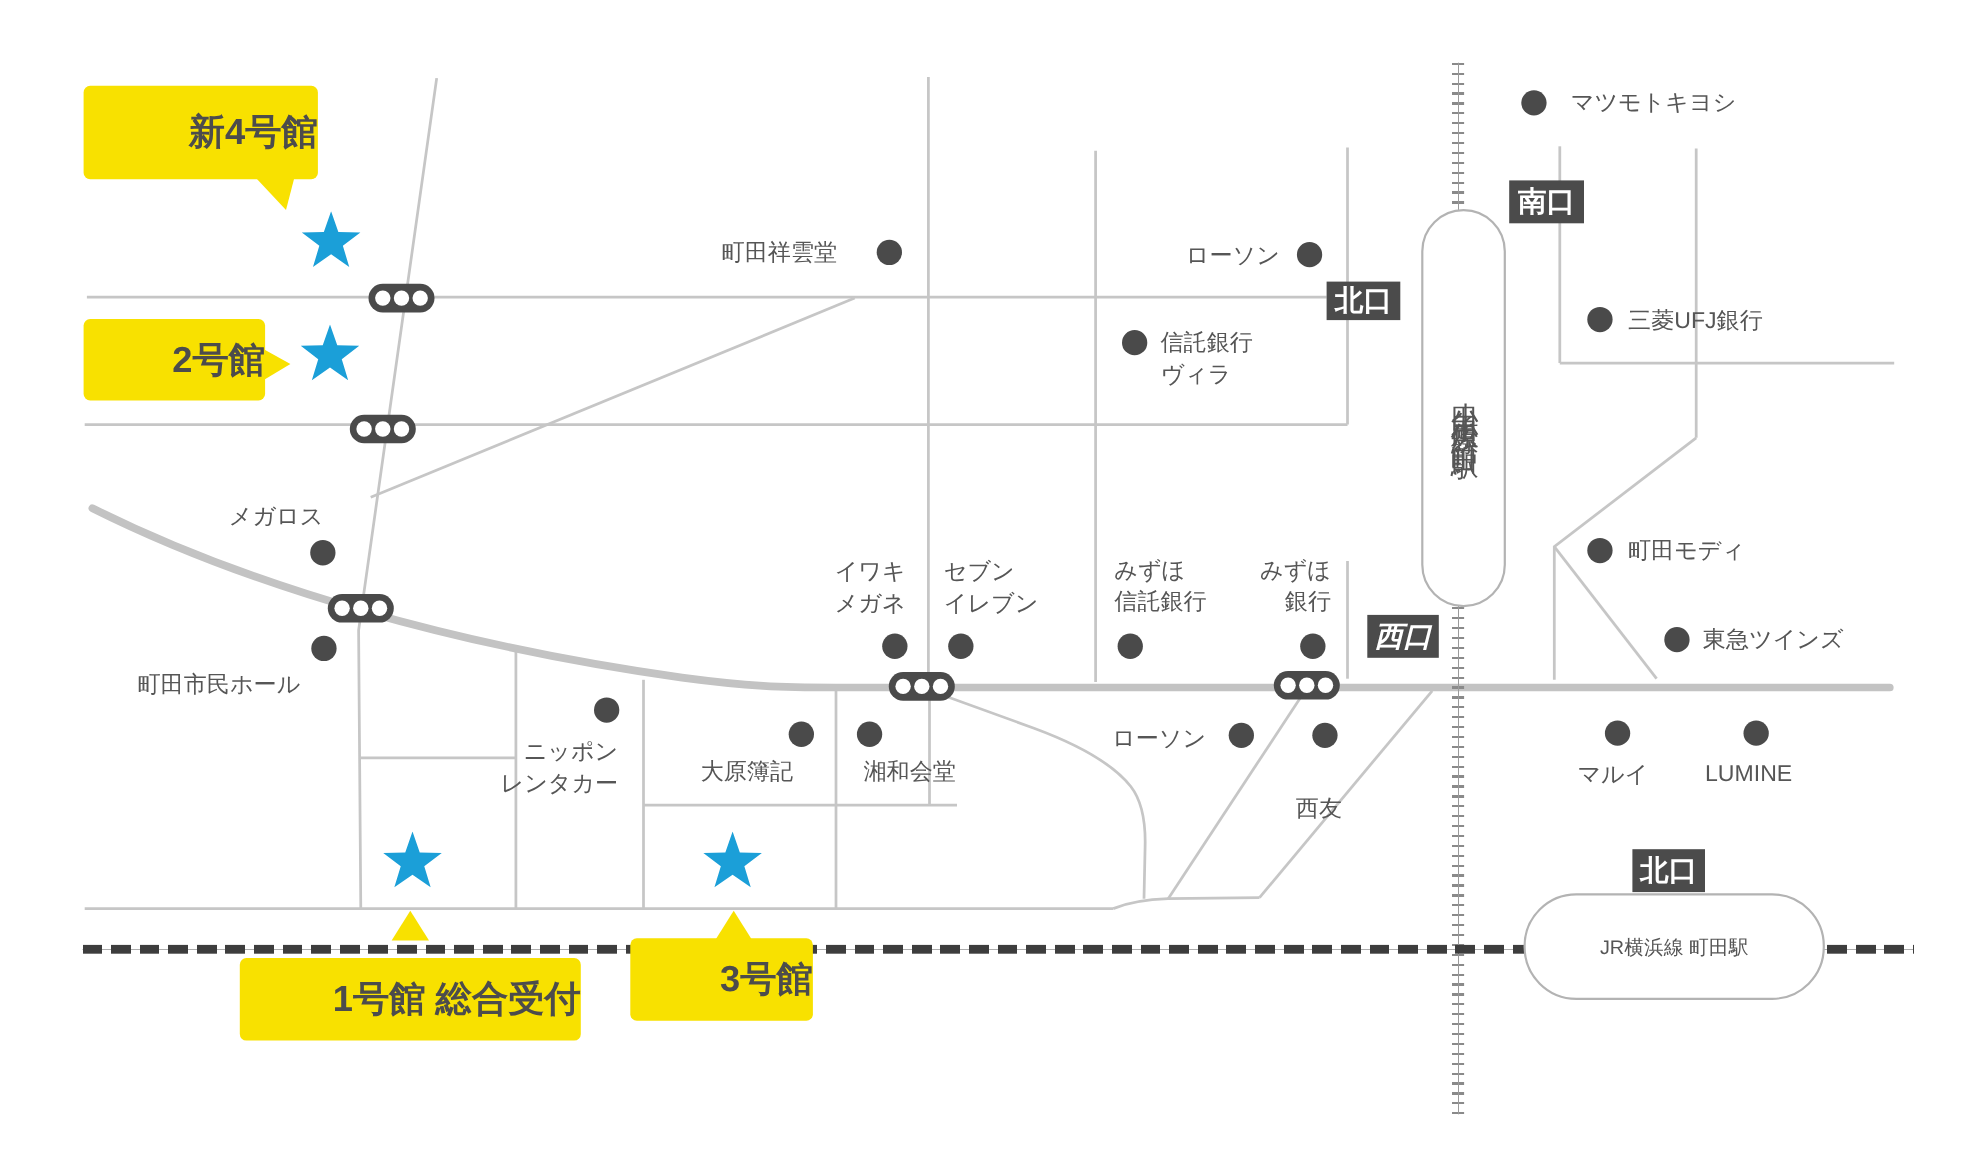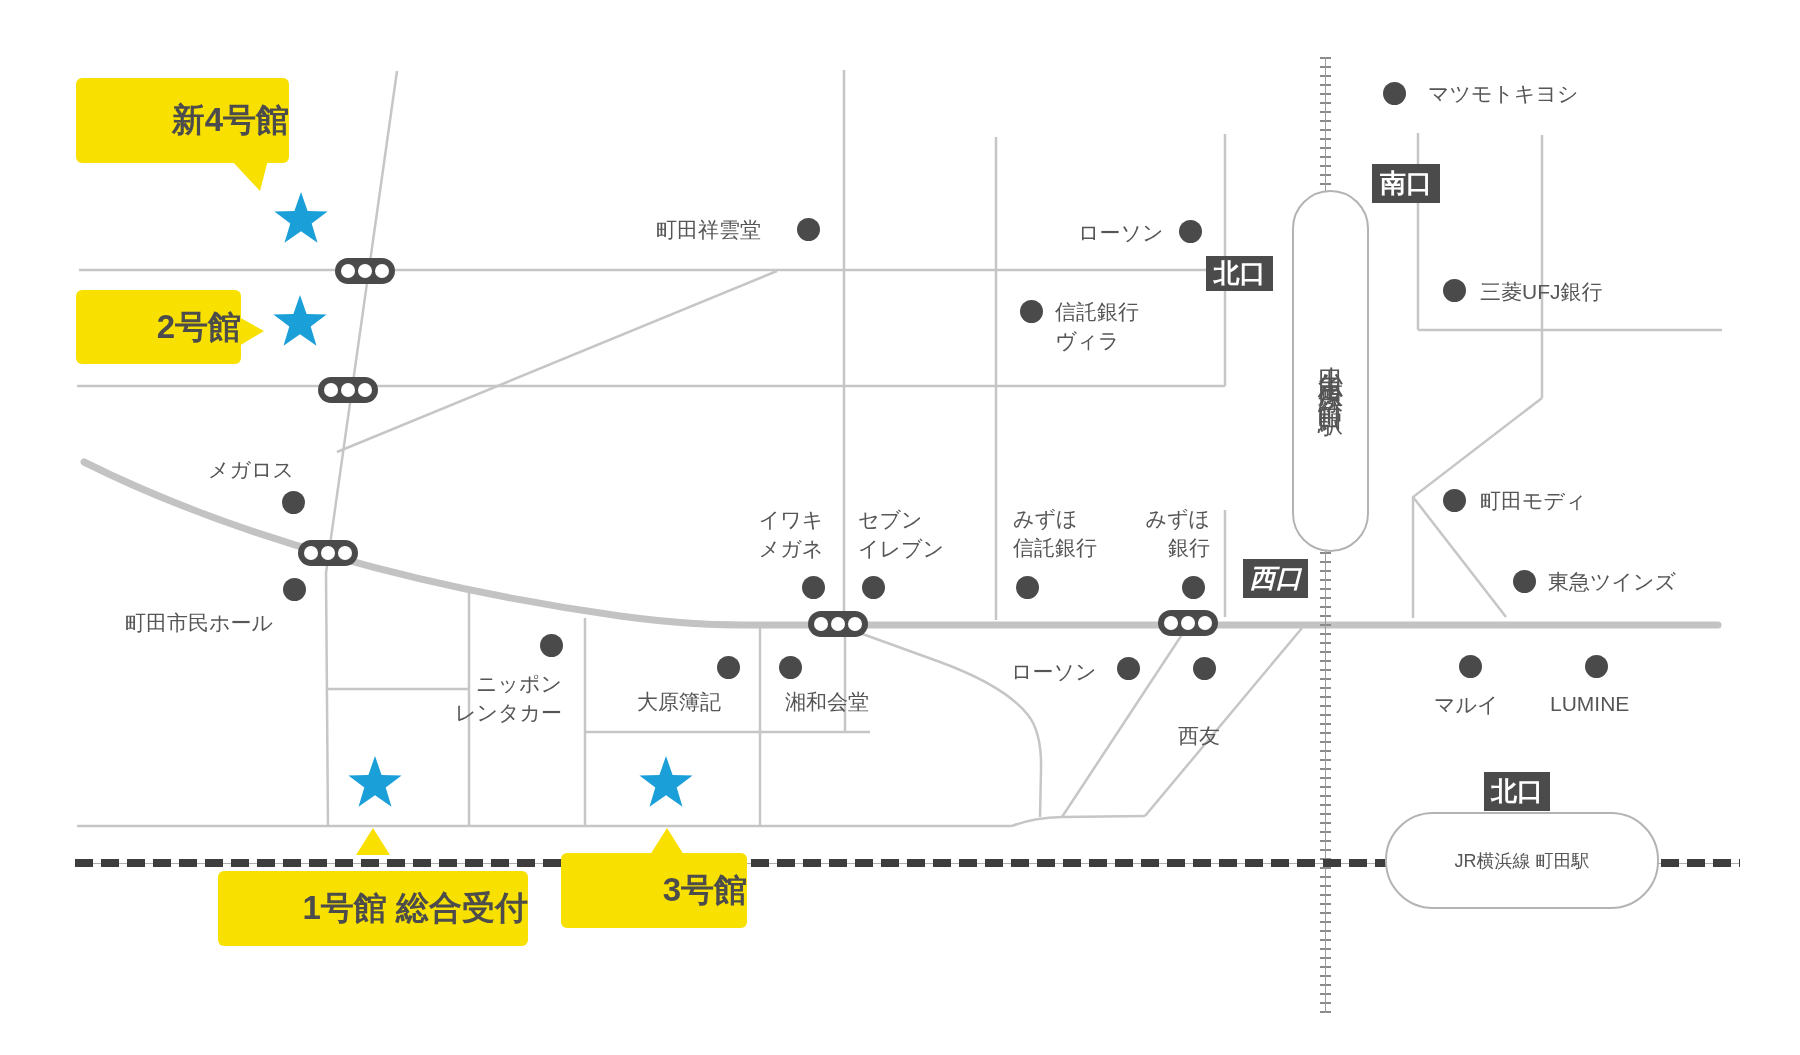--- a/index.html
+++ b/index.html
@@ -243,17 +243,17 @@
 
   <div class="bubble" style="left:76px;top:78px;width:213px;height:85px;">
     <span>新4号館</span>
   </div>
   <div class="bubble" style="left:76px;top:290px;width:165px;height:74px;">
     <span>2号館</span>
   </div>
   <div class="bubble" style="left:218px;top:853px;width:310px;height:75px;margin-top:18px;">
     <span>1号館 総合受付</span>
   </div>
-  <div class="bubble" style="left:561px;top:853px;width:186px;height:75px;">
+  <div class="bubble" style="left:573px;top:853px;width:166px;height:75px;">
     <span>3号館</span>
   </div>
 
 </div>
 
 </body></html>

